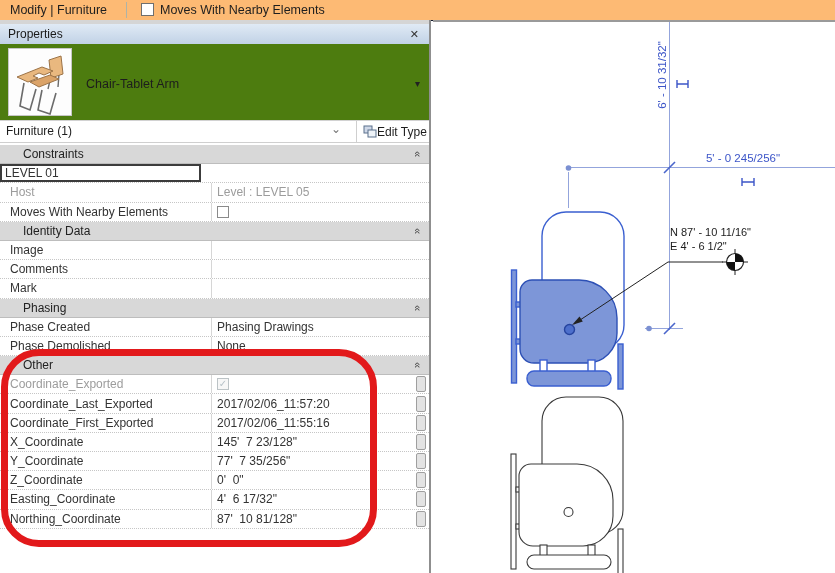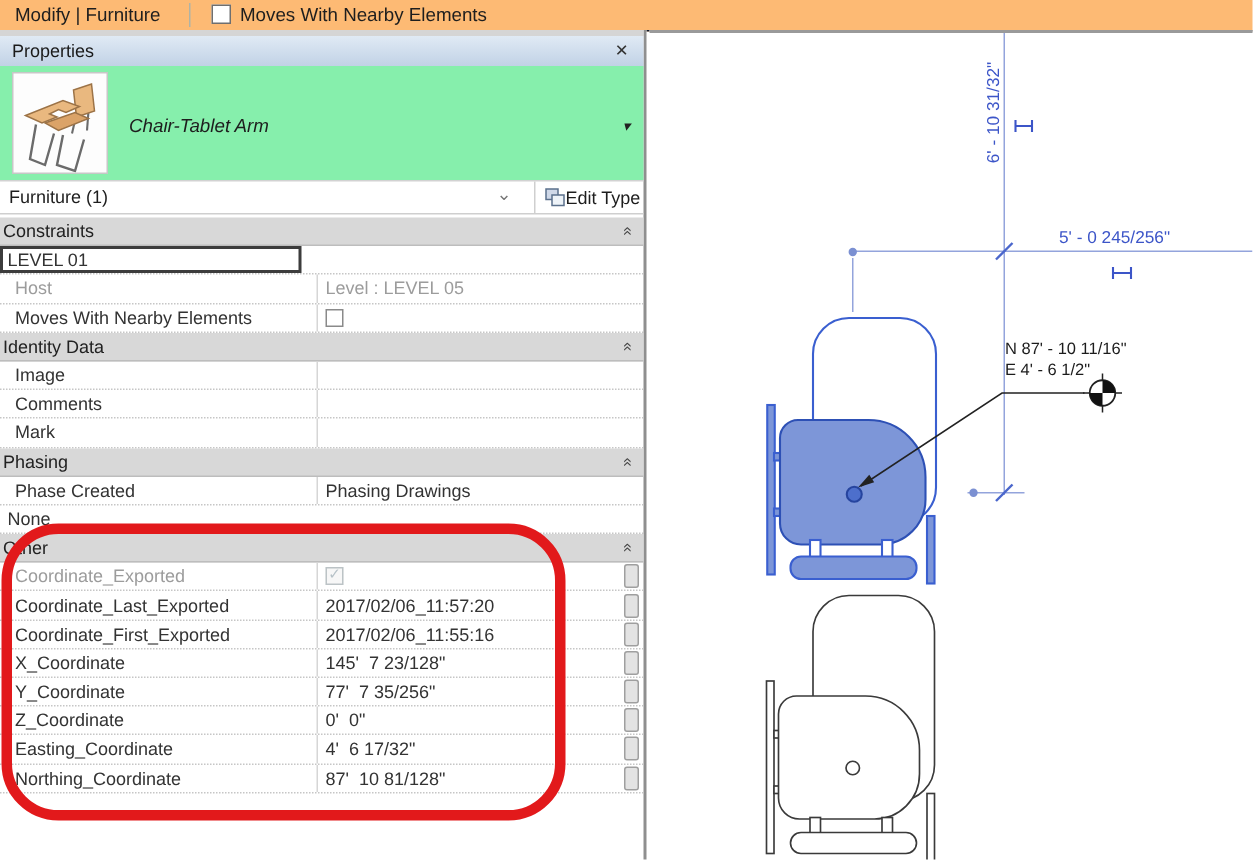--- a/index.html
+++ b/index.html
@@ -14,35 +14,35 @@
   .ribbon .sep{position:absolute;left:126px;top:2px;width:1px;height:16px;background:#aeb3a7;}
   .ribbon .cb{position:absolute;left:141px;top:3px;width:13px;height:13px;background:#fff;border:1px solid #6f6f6f;box-sizing:border-box;}
   .ribbon .cblabel{position:absolute;left:160px;top:0;line-height:20px;font-size:12.5px;color:#1e1e1e;}
 
   
   .panel{position:absolute;left:0;top:20px;width:431px;height:553px;background:#fff;border-right:2px solid #8f8f8f;box-sizing:border-box;}
   .panel-gap{height:4px;background:#d5d5d5;}
   .titlebar{height:20px;background:linear-gradient(#e0eaf5,#c1d2e6);position:relative;}
   .titlebar .t{position:absolute;left:8px;top:0;line-height:20px;font-size:12px;color:#1a1a1a;}
   .titlebar .x{position:absolute;right:10px;top:0;line-height:20px;font-size:11px;color:#333;cursor:pointer;}
-  .preview{height:76px;position:relative;background:#86efac;font-style:italic;}
+  .preview{height:76px;position:relative;background:#4d7c0f;}
   .thumb{position:absolute;left:8px;top:4px;width:64px;height:68px;border:1px solid #c7c7c7;background:#fdfdfd;box-sizing:border-box;}
   .typename{position:absolute;left:86px;top:33px;font-size:12.5px;color:#1d1d1d;}
   .type-dd{position:absolute;right:9px;top:34px;font-size:10px;color:#222;cursor:pointer;}
   .selector{height:21px;border-top:1px solid #d2d2d2;border-bottom:1px solid #cfcfcf;display:flex;align-items:stretch;}
   .combo{width:356px;position:relative;font-size:12px;color:#1d1d1d;line-height:20px;padding-left:6px;box-sizing:border-box;}
   .combo .chev{position:absolute;right:7px;top:-2px;font-size:12px;color:#777;}
   .selector .vsep{width:1px;background:#cfcfcf;}
   .edittype{flex:1;display:flex;align-items:center;gap:0;padding-left:6px;font-size:12px;color:#1d1d1d;cursor:pointer;}
   .gridspacer{height:2px;}
   
   .grid{font-size:12px;color:#333;}
   .prow{height:19.2px;display:flex;align-items:center;border-bottom:1px dotted #c6c6c6;box-sizing:border-box;}
   .prow.hdr{background:#d8d8d8;border-bottom:1px solid #bdbdbd;}
-  .hlabel{padding-left:2px;color:#222;}
+  .hlabel{padding-left:23px;color:#222;}
   .chev{margin-left:auto;margin-right:8px;display:inline-block;transform:rotate(90deg);font-size:11px;color:#444;cursor:pointer;}
   .plabel{width:213px;padding-left:10px;box-sizing:border-box;border-right:1px solid #d6d6d6;height:100%;display:flex;align-items:center;overflow:hidden;white-space:nowrap;}
   .pvalue{width:201px;padding-left:5px;box-sizing:border-box;height:100%;display:flex;align-items:center;white-space:pre;overflow:hidden;}
   .pvalue.focused{box-shadow:inset 0 0 0 2px #3c3c3c;background:#fff;}
   .dis{color:#9c9c9c;}
   .pright{width:17px;height:100%;display:flex;align-items:center;justify-content:center;}
   .cbox{width:12px;height:12px;border:1px solid #8a8a8a;background:#fff;box-sizing:border-box;display:inline-flex;align-items:center;justify-content:center;font-size:10px;line-height:10px;}
   .cbox.cbdis{border-color:#bcc3c6;background:#f7f7f7;color:#b7c2c8;}
   .rowbtn{width:10px;height:16px;background:#e3e3e3;border:1px solid #9f9f9f;border-radius:2px;box-sizing:border-box;cursor:pointer;}
 
@@ -142,20 +142,21 @@
       <div class="prow hdr">
         <span class="hlabel">Phasing</span>
         <span class="chev">«</span>
       </div>
       <div class="prow">
         <div class="plabel">Phase Created</div>
         <div class="pvalue">Phasing Drawings</div>
         <div class="pright"></div>
       </div>
       <div class="prow">
+        <div class="plabel">Phase Demolished</div>
         <div class="pvalue">None</div>
         <div class="pright"></div>
       </div>
       <div class="prow hdr">
         <span class="hlabel">Other</span>
         <span class="chev">«</span>
       </div>
       <div class="prow">
         <div class="plabel dis">Coordinate_Exported</div>
         <div class="pvalue dis"><span class="cbox cbdis">✓</span></div>

